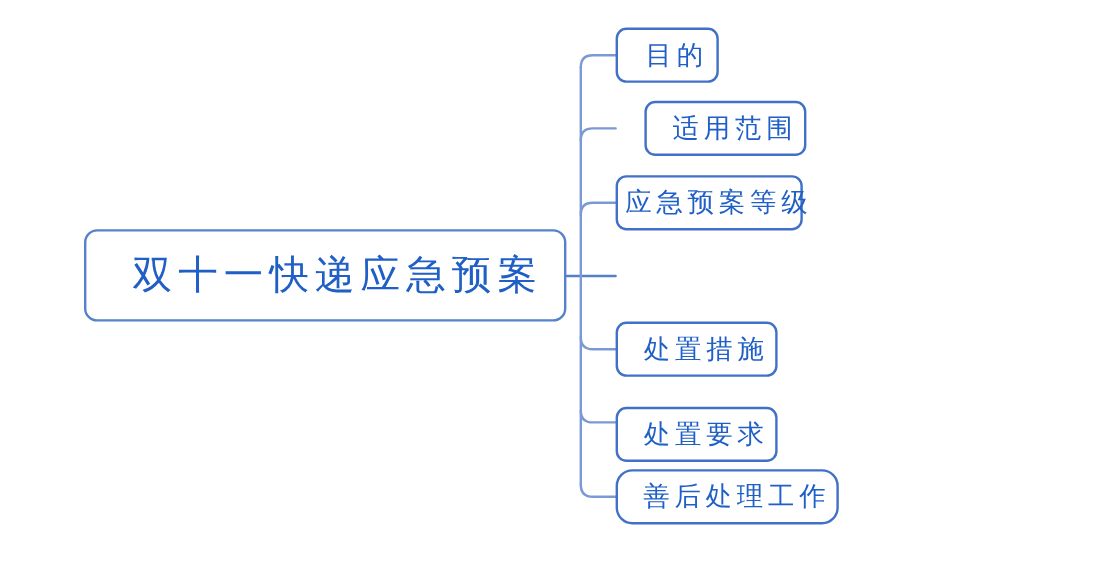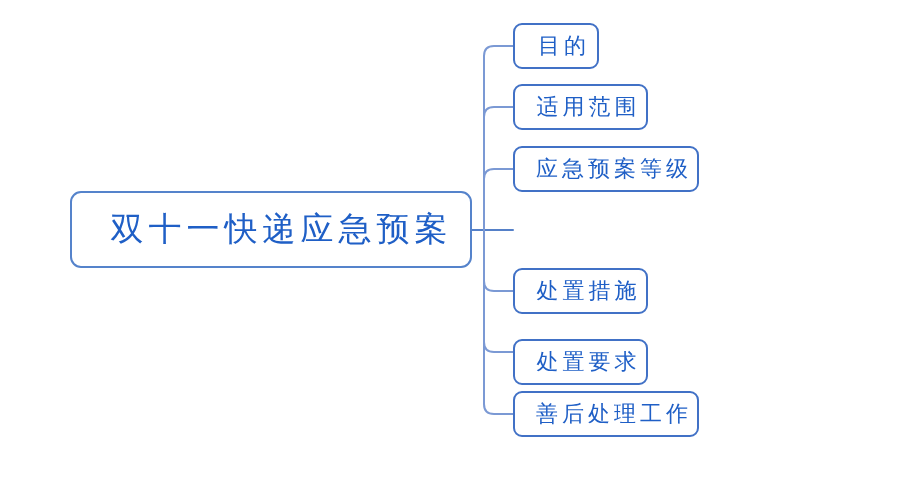--- a/index.html
+++ b/index.html
@@ -50,26 +50,26 @@
     padding-left: 21px; 
   }
   .node.child {
     left: 513px;
     height: 46px;
     font-size: 22px;
     letter-spacing: 4px;
     padding-left: 16px; 
   }
   .n1 { top: 23px;  width: 86px;  }
-  .n2 { top: 84px;  width: 135px; }
-  .n3 { top: 146px; width: 186px; }
+  .n2 { top: 84px;  width: 135px; margin-left: 24px; }
+  .n3 { top: 146px; width: 156px; }
   .n4 { top: 207px; width: 237px; }
   .n5 { top: 268px; width: 135px; }
   .n6 { top: 339px; width: 135px; }
-  .n7 { top: 391px; width: 186px; }
+  .n7 { top: 391px; width: 186px; border-radius: 14px; }
 </style>
 </head>
 <body>
 
 <div class="canvas">
 
   <svg class="connectors" width="915" height="479" viewBox="0 0 915 479">
     <path d="M472,230 H513" stroke="#5580c8"></path>
     <path d="M484,56 V404" stroke="#7b99d4"></path>
     <path d="M484,117 Q484,107 494,107 H513" transform="translate(0,-61)" stroke="#7b99d4"></path>

